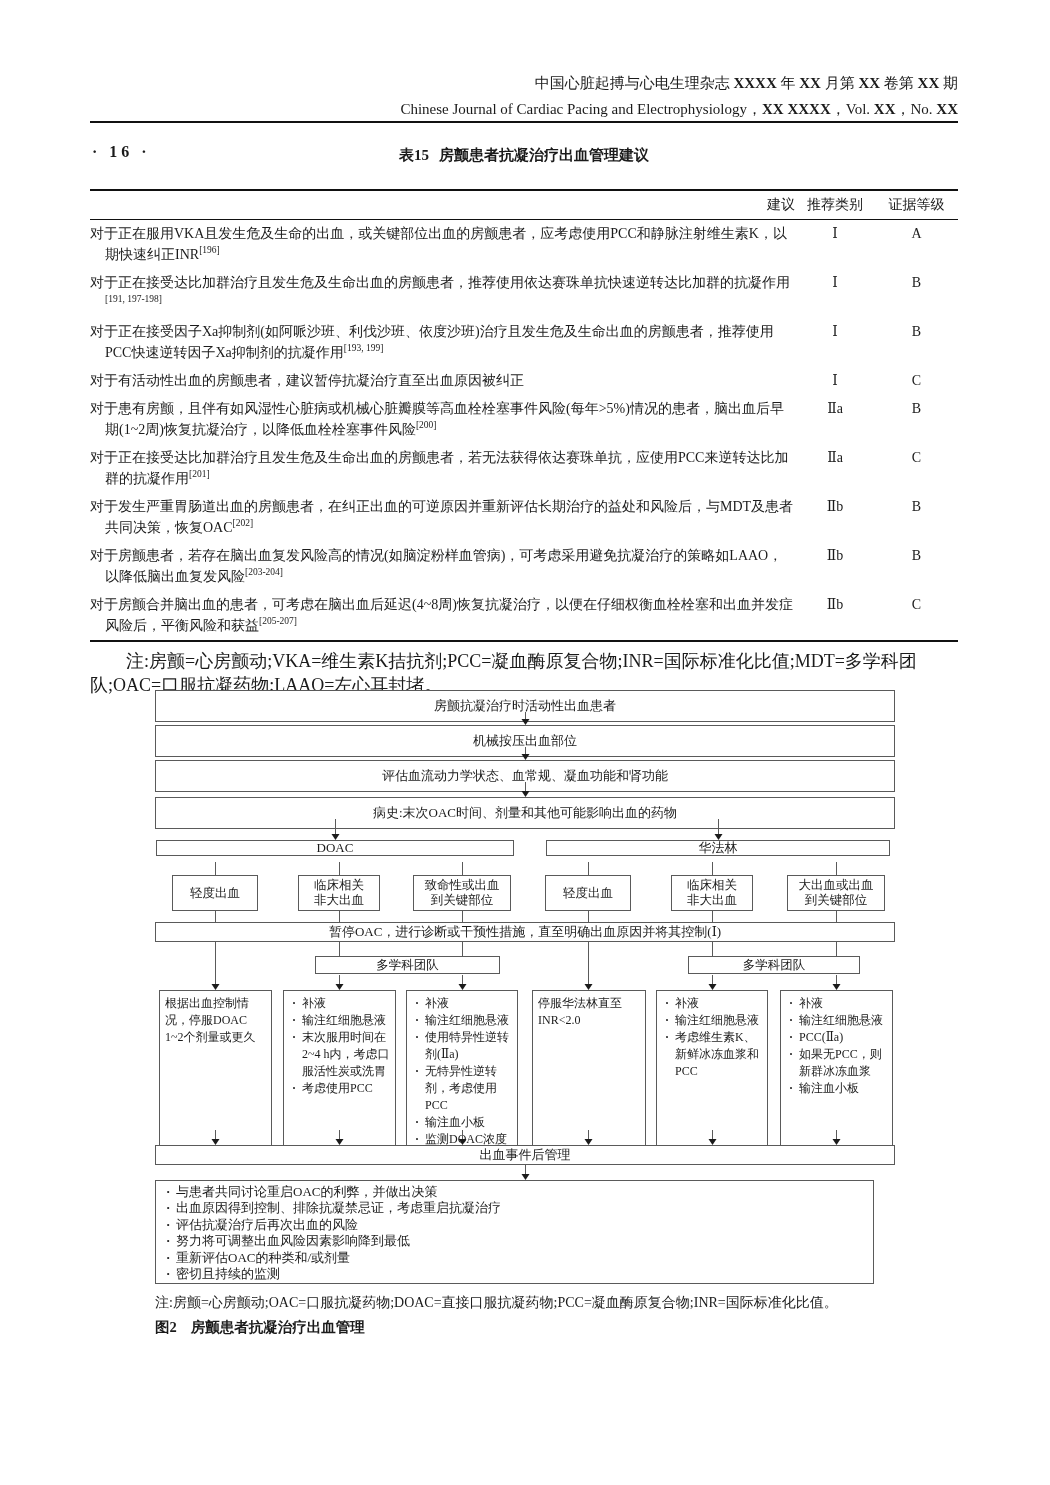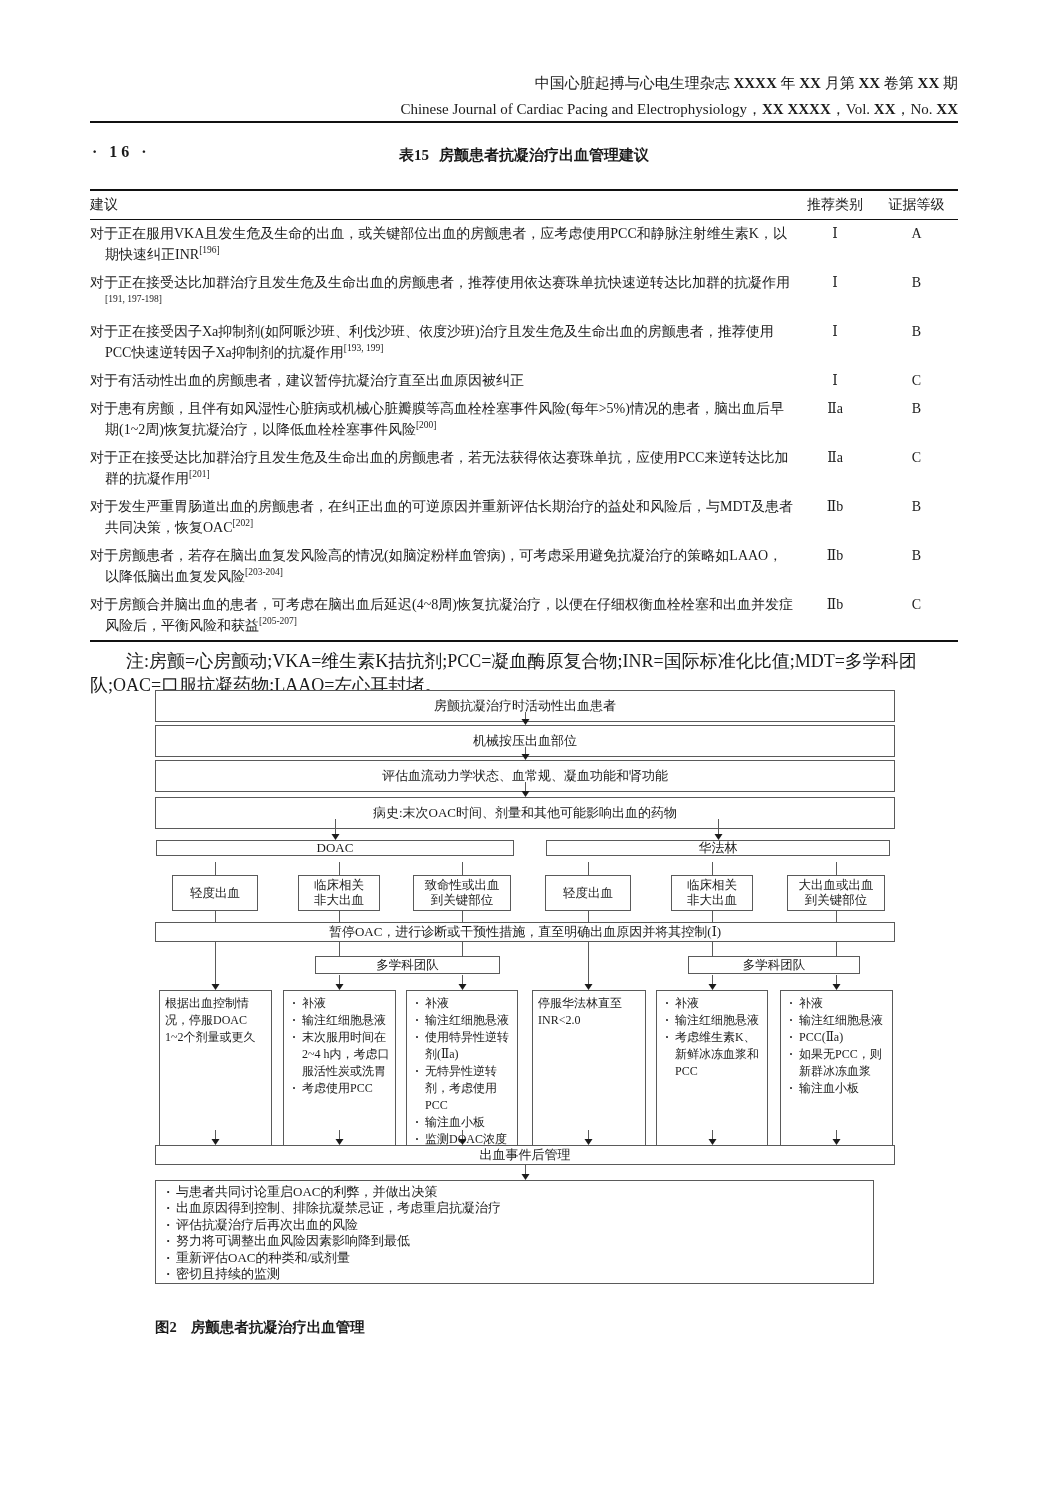--- a/index.html
+++ b/index.html
@@ -8,21 +8,21 @@
   
   .pageno{position:absolute;left:92px;top:96px;font-size:16px;font-weight:bold;letter-spacing:4px;margin-top:47px;}
   .hdr{position:absolute;right:92px;top:70px;text-align:right;font-size:15px;line-height:26px;white-space:nowrap;}
   .hdr-rule{position:absolute;left:90px;right:92px;top:121px;height:2px;background:#111;}
   
   .content{position:absolute;left:90px;top:146px;width:868px;}
   .tbl-title{text-align:center;font-size:15px;font-weight:bold;margin-bottom:24px;}
   .tbl-title b{margin-right:10px;}
   table.tbl{width:100%;border-collapse:collapse;font-size:14px;}
   .tbl th{border-top:2.5px solid #111;border-bottom:1.5px solid #111;padding:5px 0;font-weight:normal;font-size:14px;}
-  .tbl th.c-text{text-align:left;}
+  .tbl th.c-text{text-align:right;}
   .tbl td{vertical-align:top;padding:3px 0 4px;line-height:21px;}
   .tbl tbody tr:last-child td{border-bottom:2.5px solid #111;}
   .c-text{width:705px;}
   .c-cls{width:80px;text-align:center;}
   .c-ev{width:83px;text-align:center;}
   .rec{display:block;padding-left:15px;text-indent:-15px;}
   .rec sup{font-size:9.5px;line-height:0;}
   .tbl-note{margin-top:7px;font-size:18px;line-height:24px;text-indent:2em;}
   
   .fc{position:absolute;left:155px;top:690px;width:740px;height:660px;font-size:13px;}
@@ -205,20 +205,21 @@
     <div class="box post">出血事件后管理</div>
     <div class="box final">
         <div class="li">与患者共同讨论重启OAC的利弊，并做出决策</div>
         <div class="li">出血原因得到控制、排除抗凝禁忌证，考虑重启抗凝治疗</div>
         <div class="li">评估抗凝治疗后再次出血的风险</div>
         <div class="li">努力将可调整出血风险因素影响降到最低</div>
         <div class="li">重新评估OAC的种类和/或剂量</div>
         <div class="li">密切且持续的监测</div>
       </div>
 
+    <div class="fc-note">注:房颤=心房颤动;OAC=口服抗凝药物;DOAC=直接口服抗凝药物;PCC=凝血酶原复合物;INR=国际标准化比值。</div>
     <div class="fc-cap">
       <b>图2</b><span>房颤患者抗凝治疗出血管理</span>
     </div>
   <div class="vl" style="left: 370px; top: 22px; height: 7px;"></div>
       <div class="vl" style="left: 370px; top: 57px; height: 7px;"></div>
       <div class="vl" style="left: 370px; top: 92px; height: 9px;"></div>
       <div class="vl" style="left: 370px; top: 475px; height: 9px;"></div>
       <div class="vl" style="left: 180px; top: 129px; height: 15px;"></div>
       <div class="vl" style="left: 563px; top: 129px; height: 15px;"></div>
       <div class="vl" style="left: 60px; top: 172px; height: 13px;"></div>

